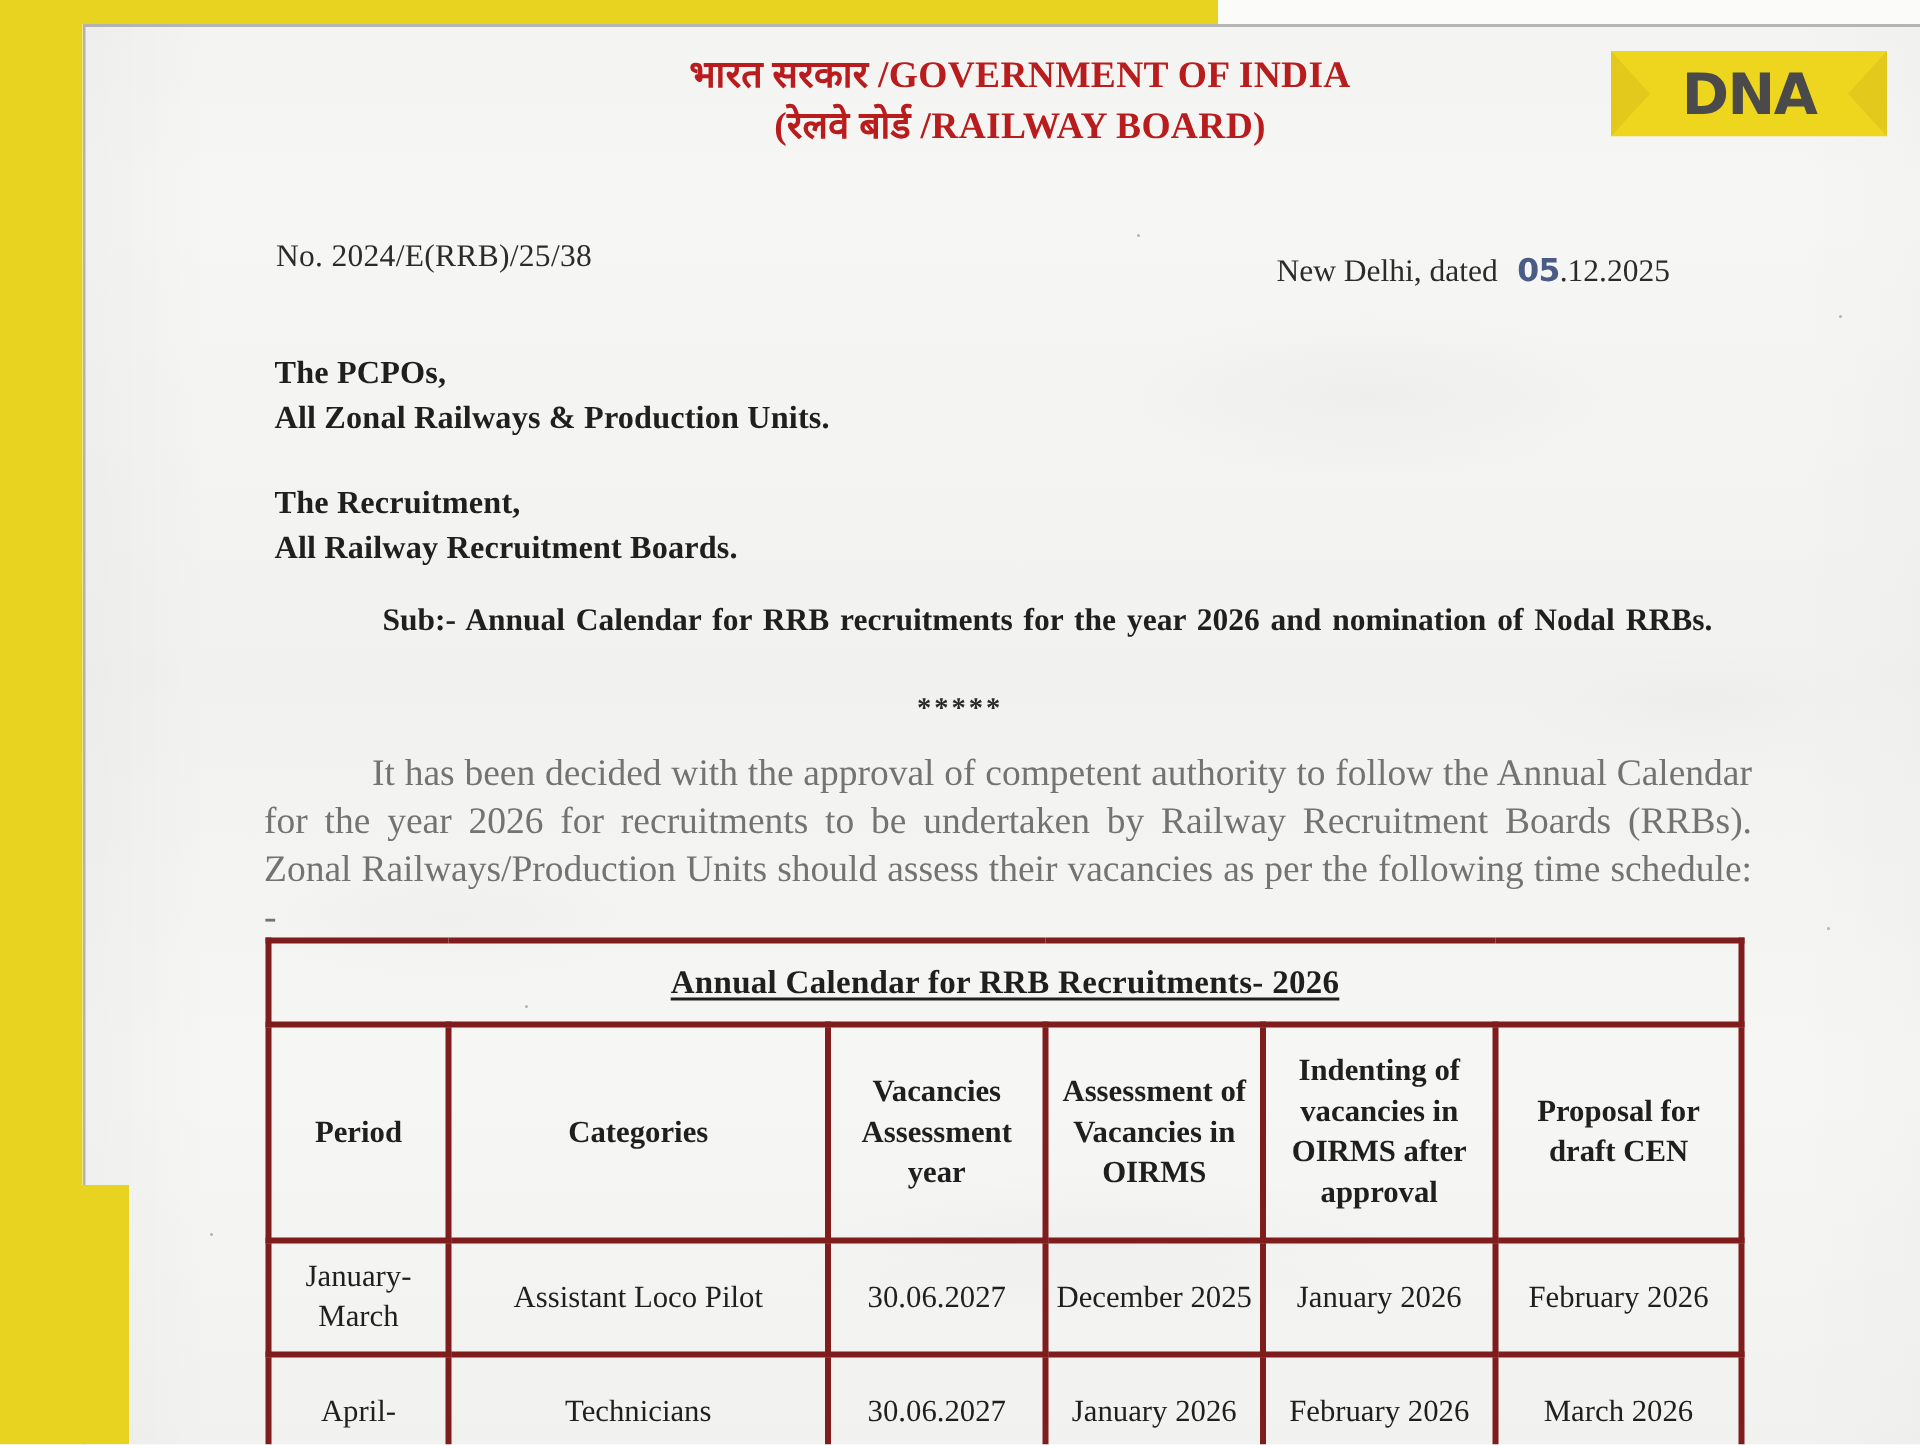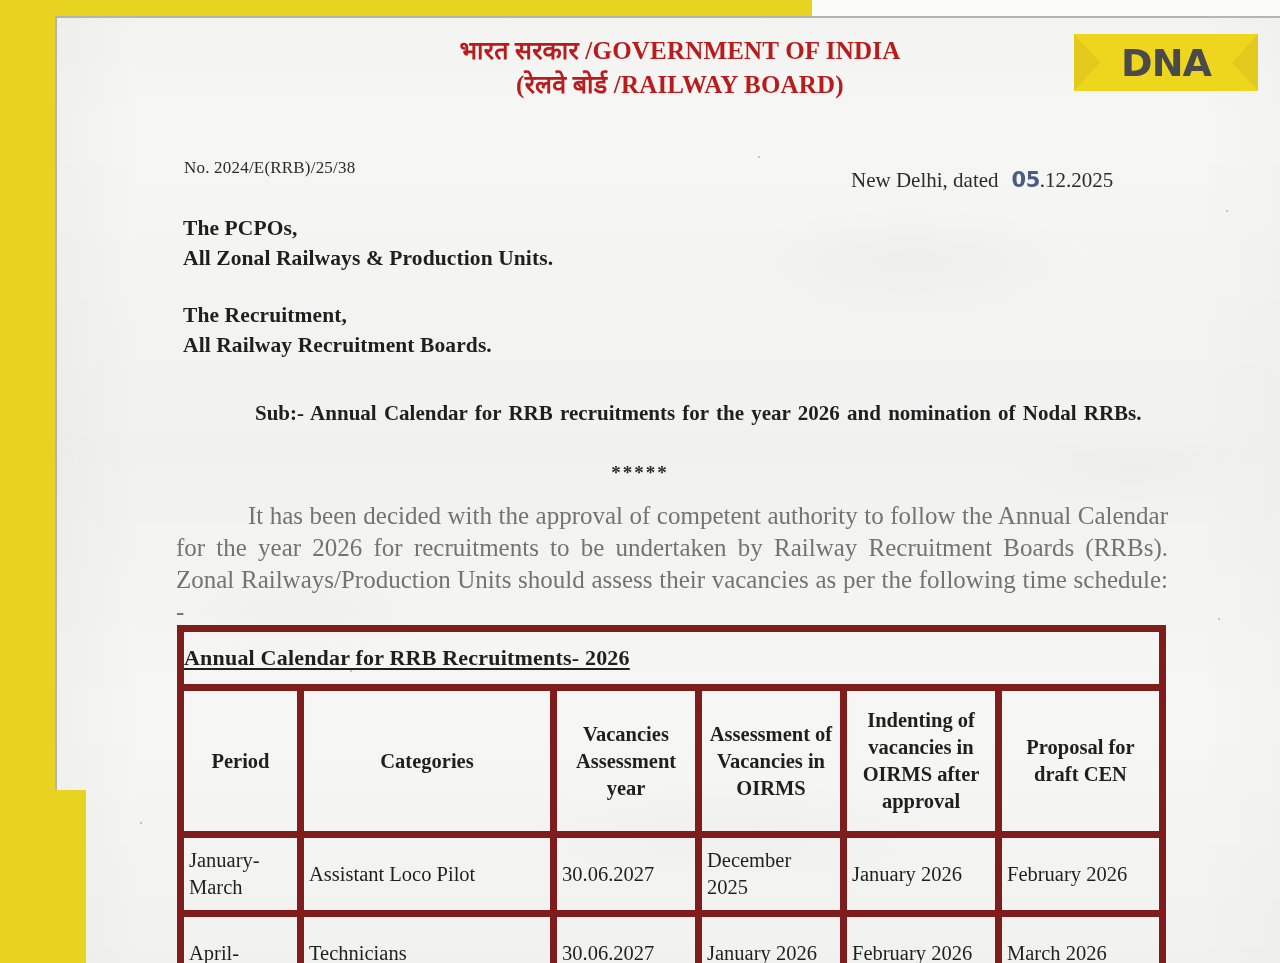--- a/index.html
+++ b/index.html
@@ -127,21 +127,21 @@
     font-size: 25px;
     line-height: 34px;
     color: #b91c1c;
     letter-spacing: .2px;
   }
   .masthead .ln { display: block; white-space: nowrap; }
 
   .ref-no {
     position: absolute;
     left: 184px; top: 158px;
-    font-size: 17px;
+    font-size: 21px;
     color: #2b2b2b;
     letter-spacing: .2px;
   }
   .dateline {
     position: absolute;
     left: 851px; top: 168px;
     font-size: 21px;
     color: #2b2b2b;
     display: flex;
     align-items: flex-start;
@@ -155,20 +155,21 @@
     letter-spacing: -.5px;
   }
 
   .addressee {
     position: absolute;
     font-weight: 700;
     font-size: 21.5px;
     line-height: 30px;
     color: #1f1f1f;
     letter-spacing: .1px;
+    margin-top: 20px;
   }
   .addressee.a1 { left: 183px; top: 213px; }
   .addressee.a2 { left: 183px; top: 300px; }
   .addressee span { display: block; white-space: nowrap; }
 
   .subject {
     position: absolute;
     left: 255px; top: 398px;
     width: 915px;
     font-weight: 700;
@@ -208,22 +209,23 @@
     left: 177px; top: 625px;
     width: 982px;
   }
   table.cal {
     border-collapse: collapse;
     width: 982px;
     table-layout: fixed;
     color: #1f1f1f;
   }
   table.cal td, table.cal th {
-    border: 7px solid #7f1d1d;
+    border: 4px solid #7f1d1d;
     padding: 0;
+    text-align: center;
     vertical-align: middle;
     font-weight: 400;
   }
   .tbl-title-cell {
     height: 52px;
   }
   .tbl-title {
     font-weight: 700;
     font-size: 22px;
     text-decoration: underline;

